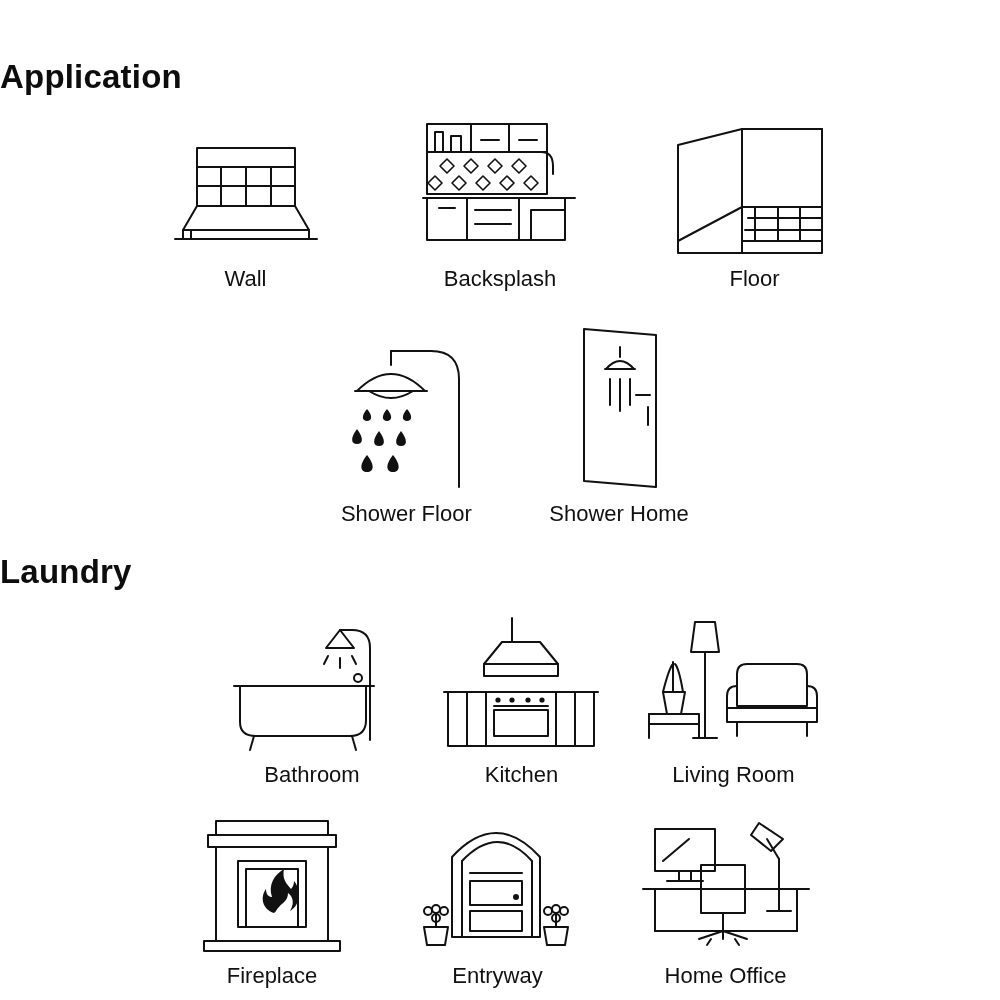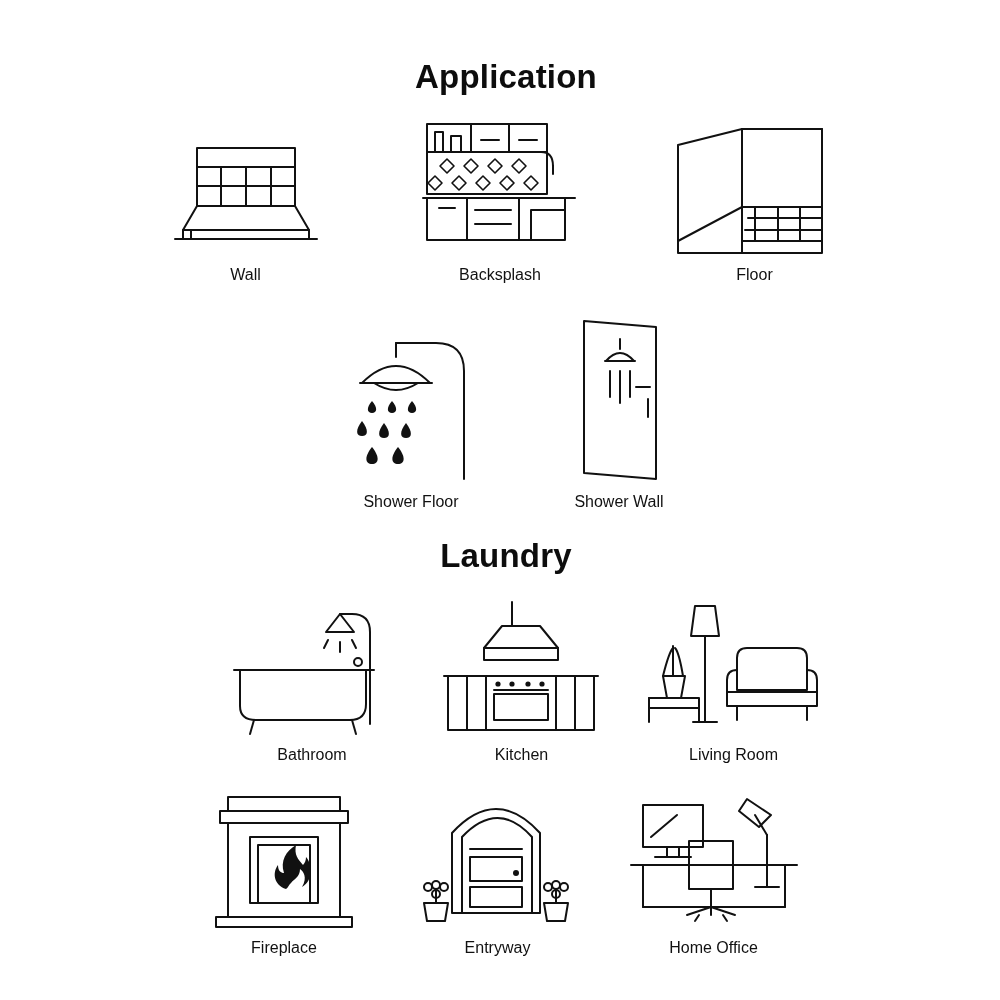--- a/index.html
+++ b/index.html
@@ -13,26 +13,25 @@
     font-family: "Liberation Sans", sans-serif;
     color: #111111;
     overflow: hidden;
   }
   .page {
     position: relative;
     width: 1000px;
     height: 1000px;
   }
   .section-title {
-    text-align: center;
+    text-align: left;
     font-size: 33px;
     font-weight: 700;
     letter-spacing: 0.2px;
     color: #0d0d0d;
-    margin-left: 12px;
   }
   #title-application { margin-top: 58px; }
   #title-location { margin-top: 26px; }
 
   .row {
     display: flex;
     justify-content: center;
     align-items: flex-start;
   }
   .cell {
@@ -40,21 +39,21 @@
     flex-direction: column;
     align-items: center;
     justify-content: flex-end;
   }
   .art {
     display: flex;
     align-items: flex-end;
     justify-content: center;
   }
   .caption {
-    font-size: 16px;
+    font-size: 22px;
     color: #111111;
     text-align: center;
     margin-top: 8px;
     white-space: nowrap;
   }
   svg { display: block; }
   .st {
     fill: none;
     stroke: #111111;
     stroke-width: 2;
@@ -74,21 +73,21 @@
   }
 
   
   #app-row-1 { margin-top: 22px; gap: 82px; }
   #app-row-1 .art { height: 140px; }
   #app-row-2 { margin-top: 26px; gap: 48px; }
   #app-row-2 .art { height: 175px; }
 
   #loc-row-1 { margin-top: 18px; gap: 32px; padding-left: 48px; }
   #loc-row-1 .art { height: 145px; }
-  #loc-row-2 { margin-top: 22px; gap: 36px; }
+  #loc-row-2 { margin-top: 22px; gap: 48px; }
   #loc-row-2 .art { height: 145px; }
 </style>
 </head>
 <body>
 
 <div class="page">
 
   <div class="section-title" id="title-application">Application</div>
 
   <div class="row" id="app-row-1">
@@ -222,21 +221,21 @@
 
           <g class="st">
             <line x1="56" y1="58" x2="56" y2="84"></line>
             <line x1="66" y1="58" x2="66" y2="90"></line>
             <line x1="76" y1="58" x2="76" y2="84"></line>
           </g>
 
           <line class="st" x1="82" y1="74" x2="96" y2="74"></line>
         </svg>
       </div>
-      <div class="caption">Shower Wall</div>
+      <div class="caption">Shower Home</div>
     </div>
   </div>
 
   <div class="section-title" id="title-location">Laundry</div>
 
   <div class="row" id="loc-row-1">
 
     <div class="cell">
       <div class="art">
         <svg width="180" height="140" viewBox="0 0 180 140">

